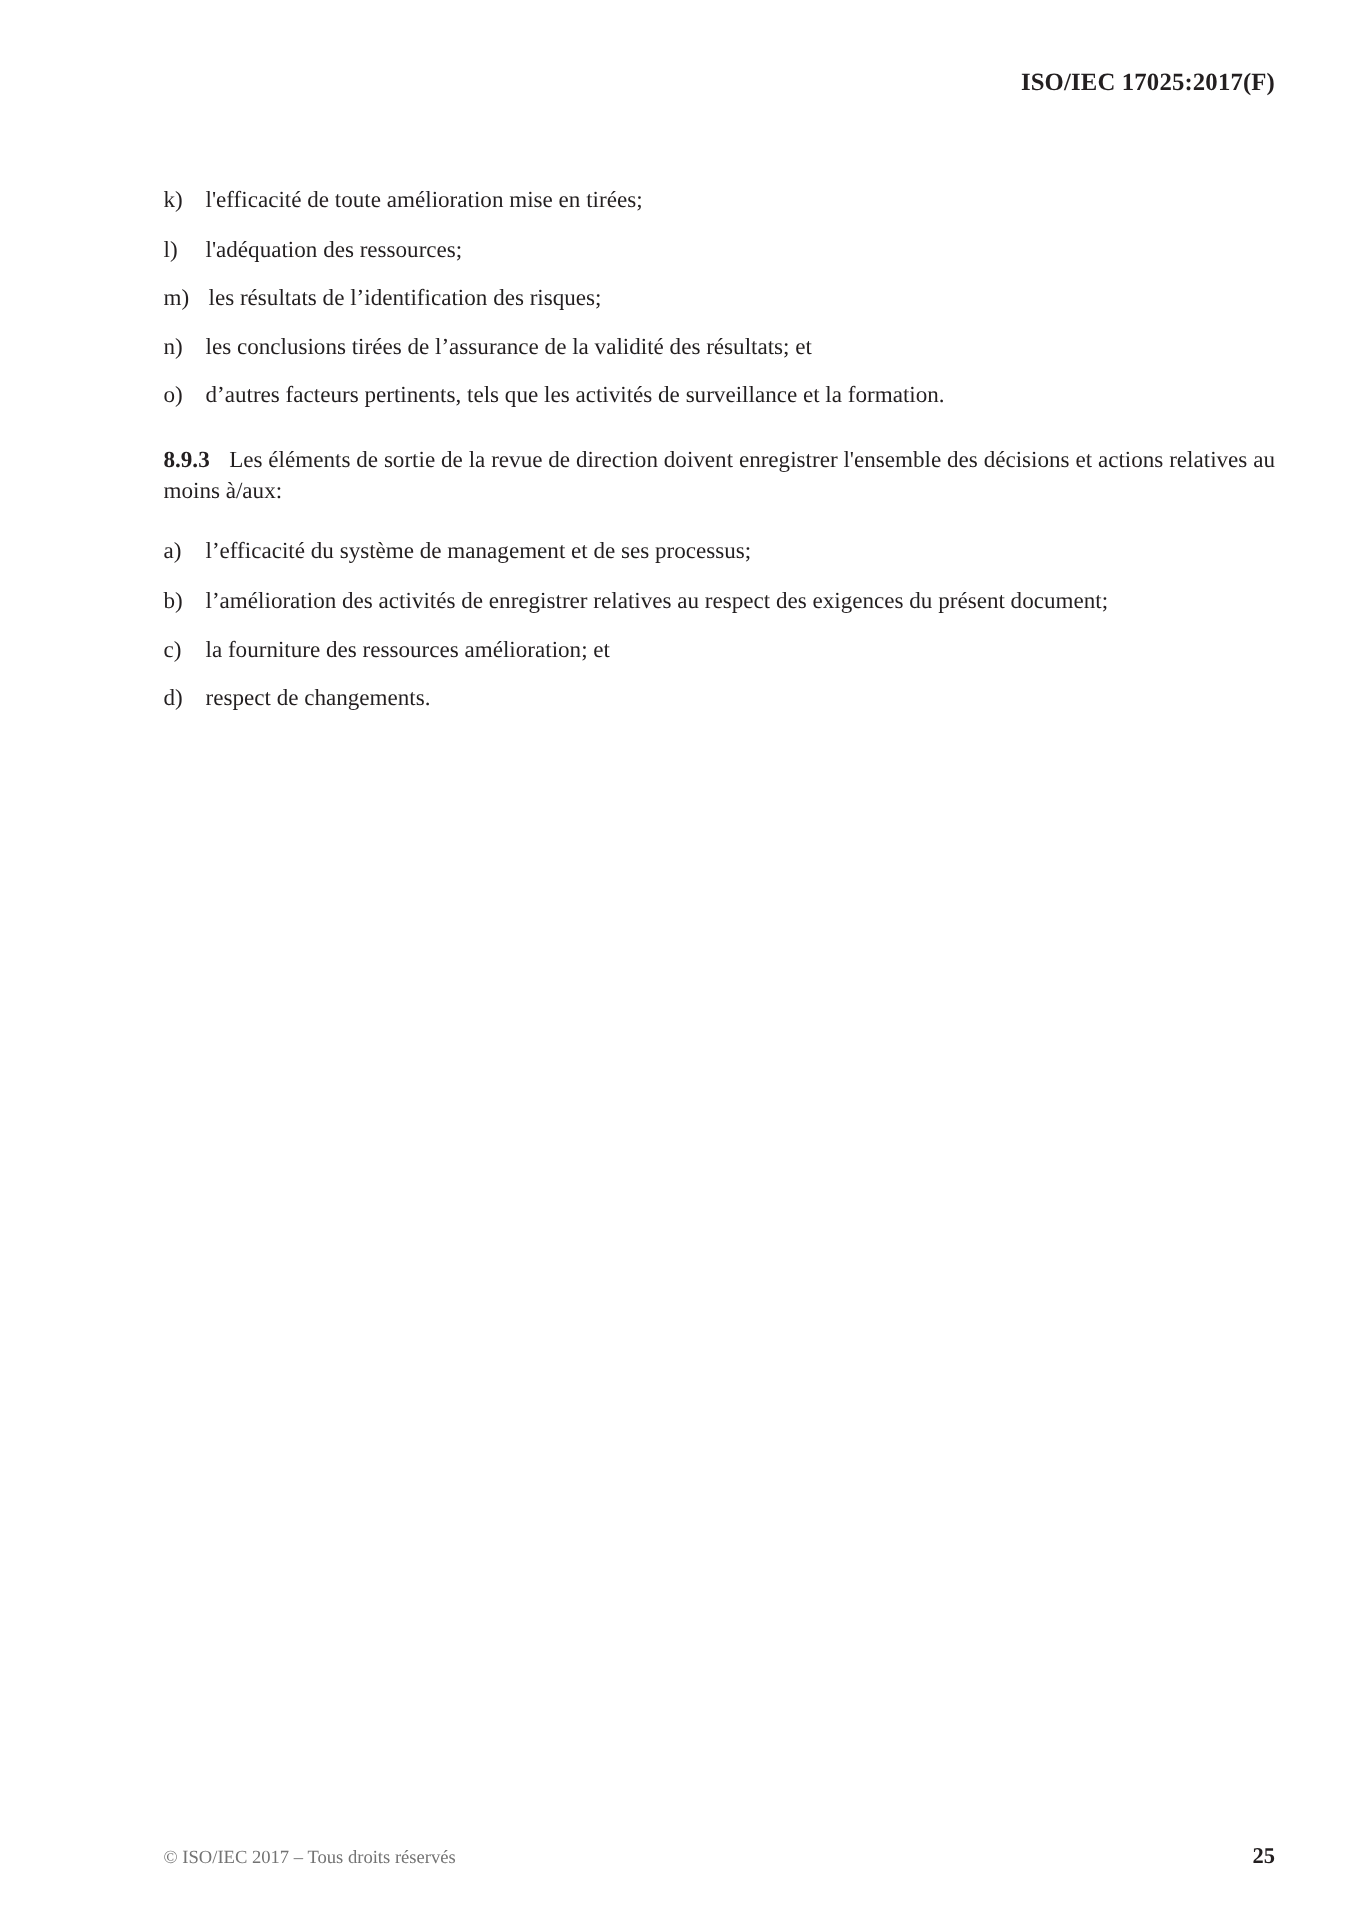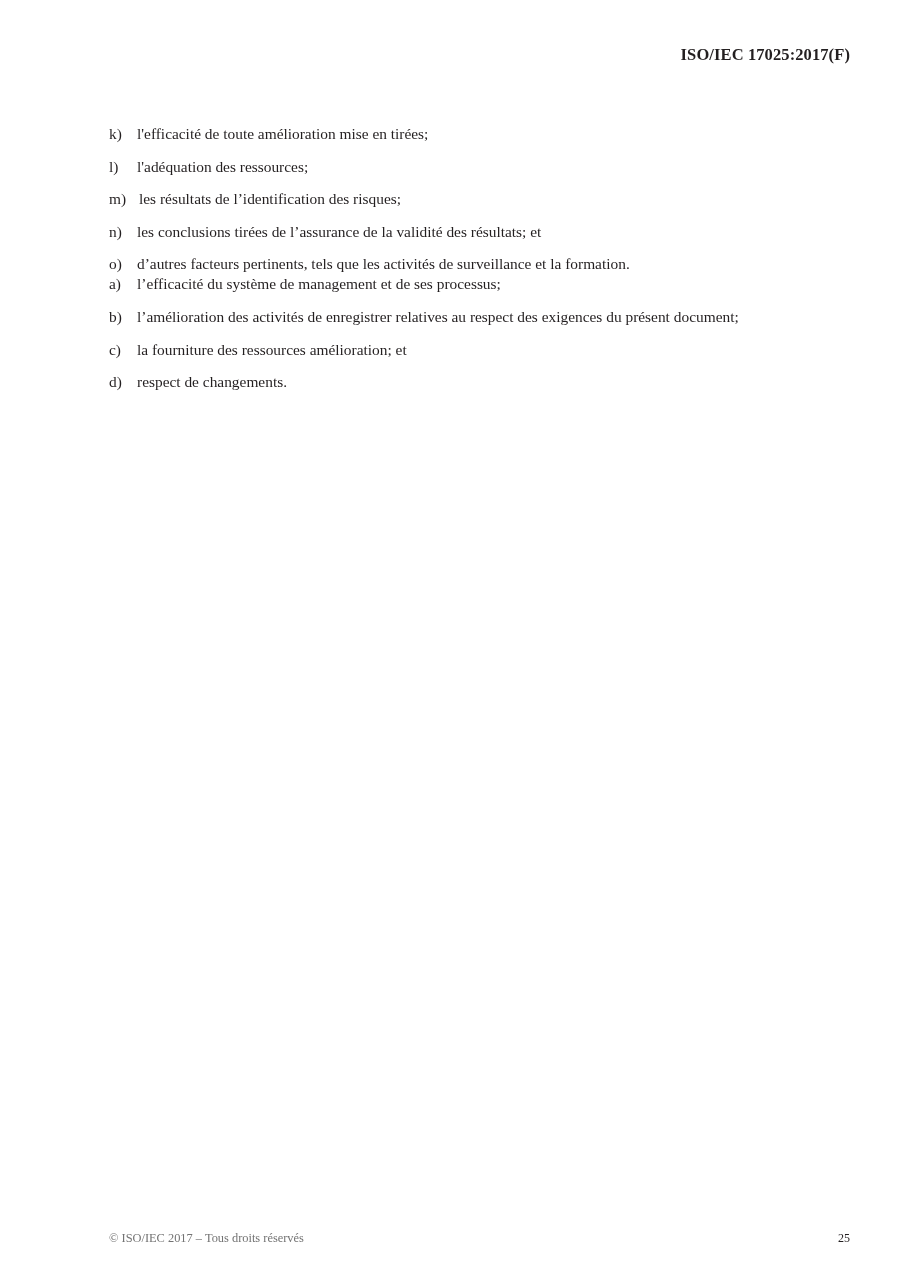--- a/index.html
+++ b/index.html
@@ -108,23 +108,23 @@
     top: 0;
     font-size: 12.4px;
     line-height: 20px;
     color: #737373;
     white-space: nowrap;
   }
   .footer-pagenum {
     position: absolute;
     right: 0;
     top: 0;
-    font-size: 12px;
+    font-size: 15px;
     line-height: 20px;
-    font-weight: normal;
+    font-weight: bold;
     color: #231f20;
   }
 </style>
 </head>
 <body>
 
 <div class="page">
 
   <div class="page-header">ISO/IEC 17025:2017(F)</div>
 
@@ -152,20 +152,21 @@
         <span class="item-text">les conclusions tirées de l’assurance de la validité des résultats; et</span>
       </div>
 
       <div class="list-item">
         <span class="marker">o)</span>
         <span class="item-text">d’autres facteurs pertinents, tels que les activités de surveillance et la formation.</span>
       </div>
 
     </div>
 
+    <p class="clause"><span class="clause-num">8.9.3</span><span class="clause-text">Les éléments de sortie de la revue de direction doivent enregistrer l'ensemble des décisions et actions relatives au moins à/aux:</span></p>
 
     <div class="group-bottom">
 
       <div class="list-item">
         <span class="marker">a)</span>
         <span class="item-text">l’efficacité du système de management et de ses processus;</span>
       </div>
 
       <div class="list-item">
         <span class="marker">b)</span>

